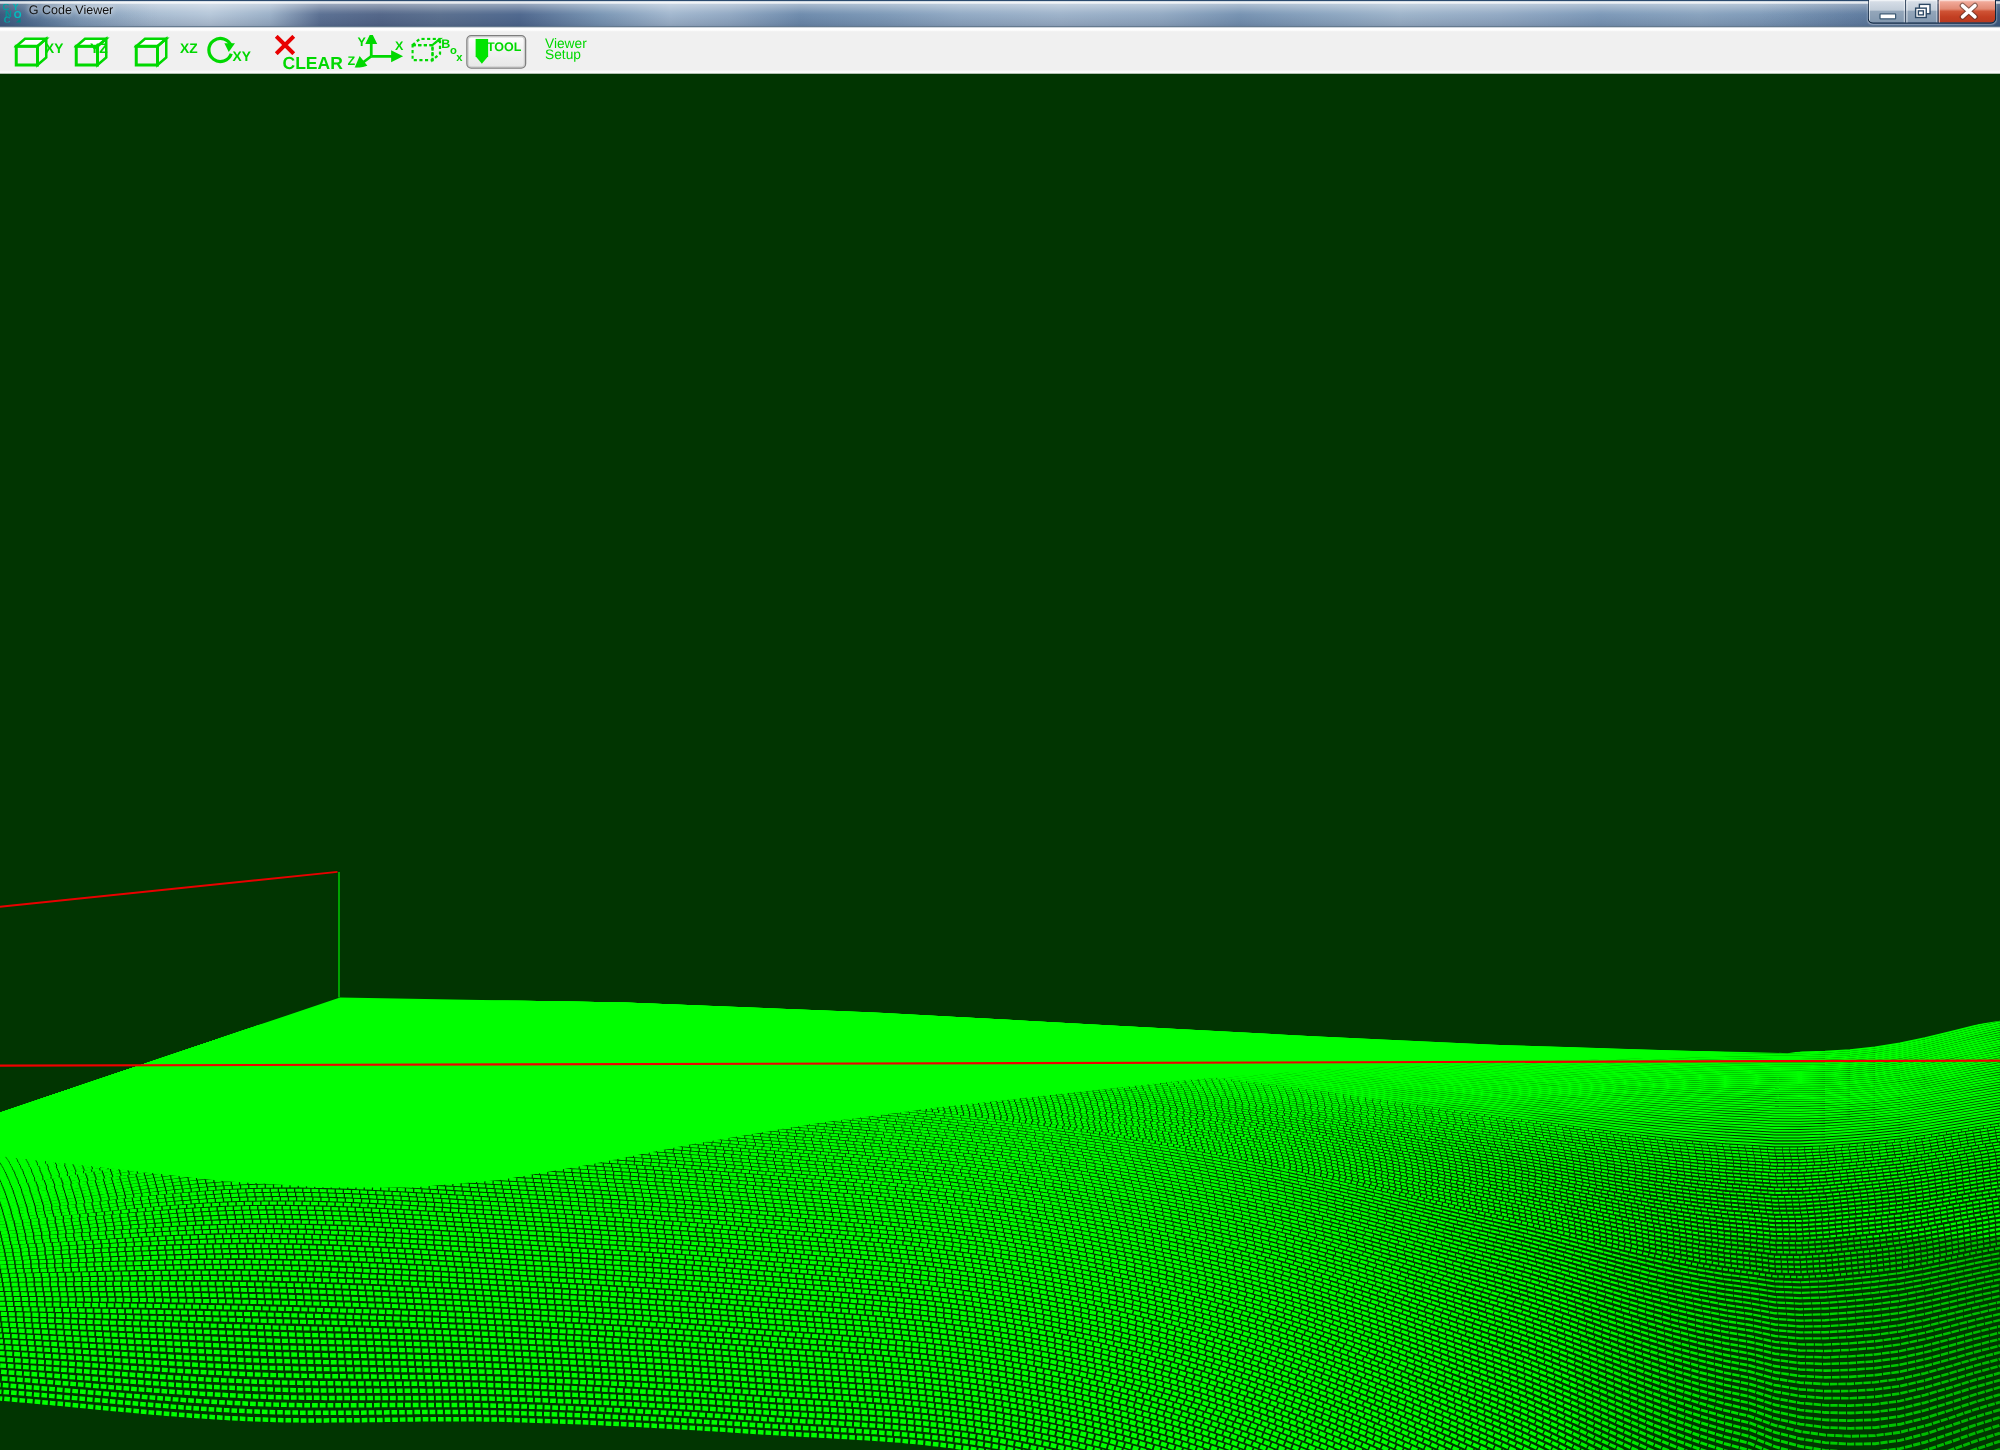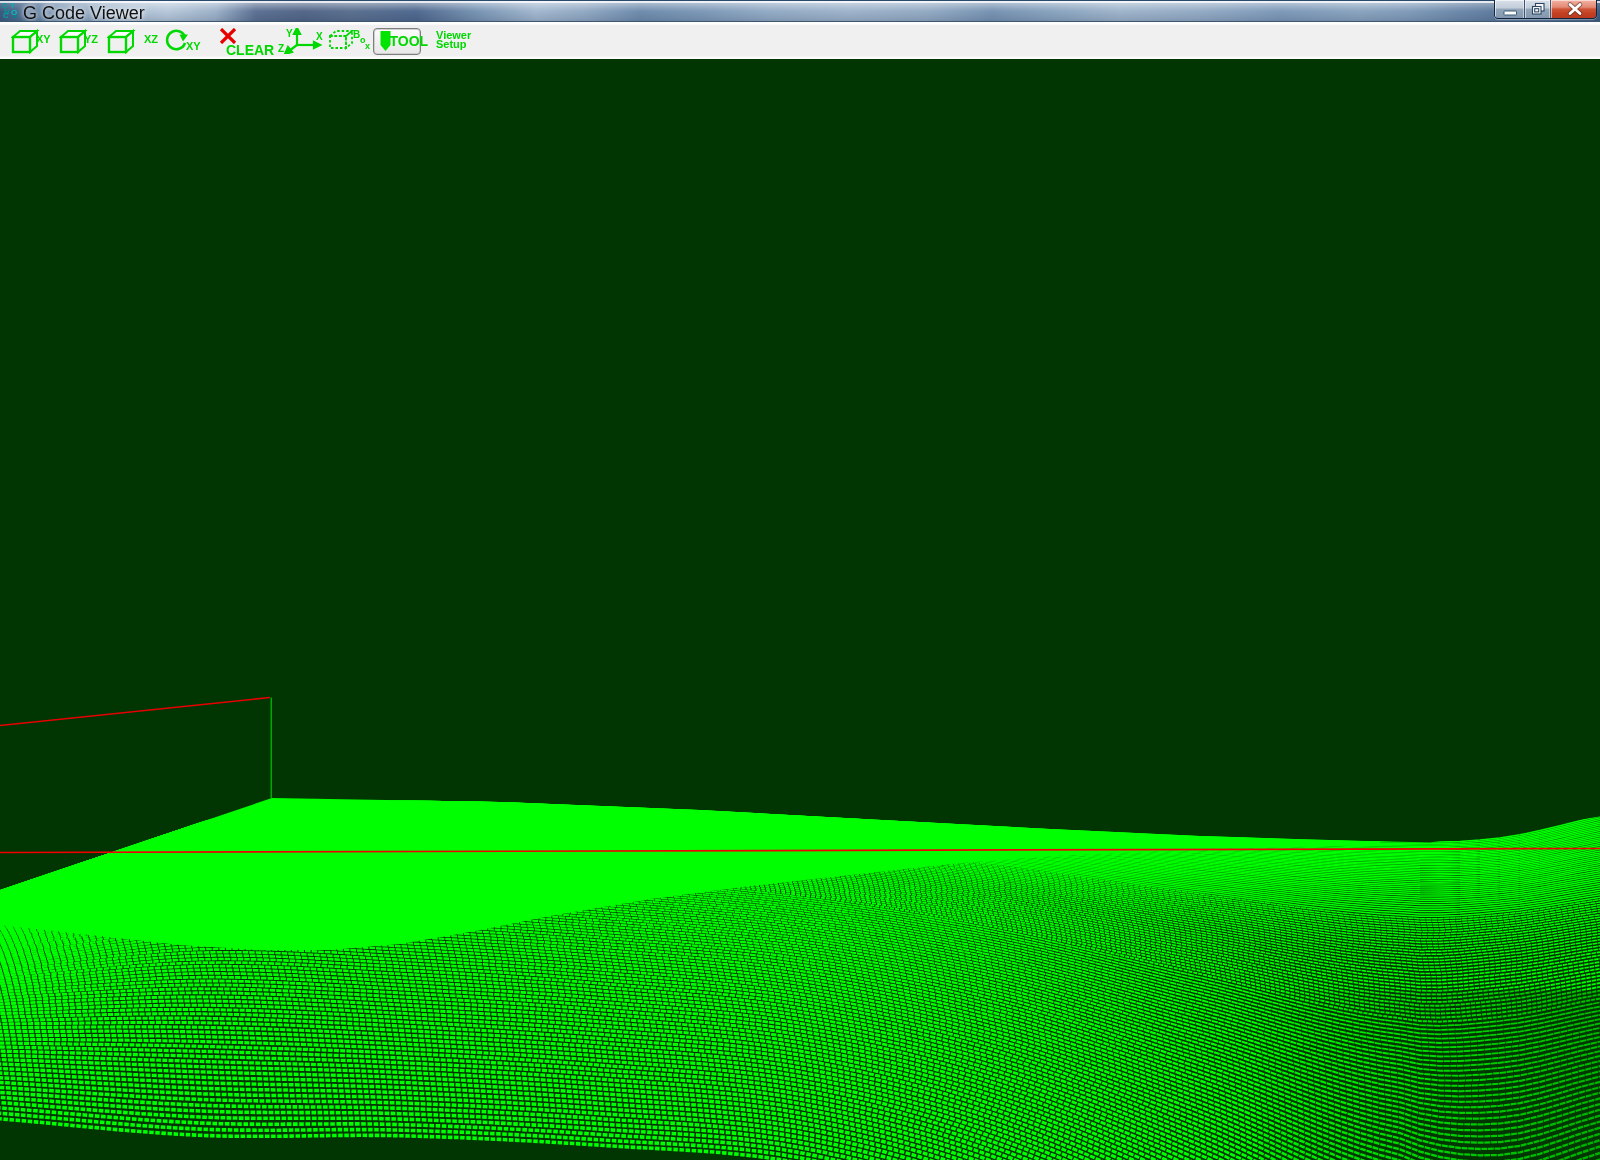--- a/index.html
+++ b/index.html
@@ -10,34 +10,34 @@
       #5d7294 16%, #55688a 19%, #5c7190 22%, #516a90 26%,
       #7b97b5 30%, #a3b8cf 33.5%, #93aac4 36.5%, #708dae 40%,
       #7e9ab8 44%, #93abc5 48%, #9fb4cb 53%, #94abc4 58%,
       #7894b3 62%, #8ba5c0 66%, #9fb5cb 70%, #94abc5 75%,
       #7e9ab9 80%, #8aa4bf 85%, #7c98b7 89.5%, #6a87ab 94%, #5d7ea4 100%);
 }
 #titlebar::before { content:""; position:absolute; left:0; top:0; width:100%; height:1px; background:#2a4a6e; }
 #titlebar::after { content:""; position:absolute; left:0; top:1px; width:100%; height:1.6px; background:rgba(255,255,255,.75); }
 #tbshade { position:absolute; left:0; top:0; width:1600px; height:21px;
   background:linear-gradient(90deg, rgba(30,55,90,.5) 0, rgba(30,55,90,.08) 4%, rgba(255,255,255,0) 8%, rgba(255,255,255,0) 88%, rgba(30,55,90,.25) 97%, rgba(30,55,90,.5) 100%); }
-#titletext { position:absolute; left:23px; top:3px; font-size:18px; color:#101010;
+#titletext { position:absolute; left:23px; top:3px; font-size:10px; color:#101010;
   text-shadow:0 0 4px rgba(255,255,255,.9), 0 0 7px rgba(255,255,255,.8); }
 #appicon { position:absolute; left:2px; top:1px; }
 #tbline { position:absolute; left:0; top:21px; width:1600px; height:1.4px; background:#3e5872; }
 #toolbar { position:absolute; left:0; top:22.4px; width:1600px; height:37.6px;
   background:linear-gradient(180deg,#ffffff 0,#ffffff 2px,#f0f0f0 3.4px,#f0f0f0 34px,#fafafa 35.2px,#ffffff 37.6px); }
 #icons { position:absolute; left:0; top:0; width:1429px; height:60px; }
 .ic { position:absolute; }
 .tlb { position:absolute; font-size:11px; font-weight:bold; color:#00d800; letter-spacing:0px; }
 #toolbtn { position:absolute; left:373px; top:28px; width:48px; height:26.5px; border:1.6px solid #7e7e7e;
   border-radius:4px; background:linear-gradient(180deg,#fdfdfd 0,#f2f2f2 45%,#e7e7e7 100%);
   box-shadow:inset 0 0 0 1px #cfcfcf; }
-#toolbtn span { position:absolute; left:15.5px; top:3.5px; font-size:14px; font-weight:bold; color:#00d800; }
-#vsetup { position:absolute; left:436px; top:30.5px; font-size:11px; font-weight:bold; color:#00d800; line-height:9.5px; }
+#toolbtn span { position:absolute; left:15.5px; top:3.5px; font-size:10px; font-weight:bold; color:#00d800; }
+#vsetup { position:absolute; left:436px; top:30.5px; font-size:11px; font-weight:normal; color:#00d800; line-height:9.5px; }
 #caps { position:absolute; left:1494px; top:0; width:103px; height:18.6px; border:1px solid #10253c;
   border-top:none; border-radius:0 0 4.5px 4.5px; overflow:hidden; display:flex;
   box-shadow:0 1px 1px rgba(255,255,255,.35); }
 .cb { height:100%; position:relative; }
 #cb-min { width:30px; background:linear-gradient(180deg,#d9e0e9 0,#c2cdd9 45%,#93a6ba 50%,#8398af 100%);
   border-right:1px solid #41536a; box-shadow:inset -1px 0 0 rgba(255,255,255,.45), inset 1px 1px 0 rgba(255,255,255,.6); }
 #cb-max { width:26px; background:linear-gradient(180deg,#d9e0e9 0,#c2cdd9 45%,#93a6ba 50%,#8398af 100%);
   border-right:1px solid #41536a; box-shadow:inset -1px 0 0 rgba(255,255,255,.45), inset 1px 1px 0 rgba(255,255,255,.55); }
 #cb-close { width:48px; background:linear-gradient(180deg,#f5b1a2 0,#e28a74 40%,#cf5335 50%,#c33f22 75%,#b83a20 100%);
   box-shadow:inset 1px 1px 0 rgba(255,255,255,.55), inset -1px 0 0 rgba(255,255,255,.3); }
@@ -79,21 +79,21 @@
 <polygon points="2,8 9,2 26,2 19,8" fill="#ffffff" stroke="#00d800" stroke-width="2"></polygon>
 <polygon points="19,8 26,2 26,17 19,23" fill="none" stroke="#00d800" stroke-width="2"></polygon>
 <rect x="2" y="8" width="17" height="15" fill="none" stroke="#00d800" stroke-width="2.4"></rect>
 </svg>
     <div class="tlb" style="left:36px;top:33px">XY</div>
 <svg class="ic" style="left:59px;top:29px" width="42" height="26" viewBox="0 0 42 26">
 <polygon points="2,8 9,2 26,2 19,8" fill="#ffffff" stroke="#00d800" stroke-width="2"></polygon>
 <polygon points="19,8 26,2 26,17 19,23" fill="none" stroke="#00d800" stroke-width="2"></polygon>
 <rect x="2" y="8" width="17" height="15" fill="none" stroke="#00d800" stroke-width="2.4"></rect>
 </svg>
-    <div class="tlb" style="left:84px;top:33px">YZ</div>
+    <div class="tlb" style="left:72px;top:33px">YZ</div>
 <svg class="ic" style="left:107px;top:29px" width="42" height="26" viewBox="0 0 42 26">
 <polygon points="2,8 9,2 26,2 19,8" fill="#ffffff" stroke="#00d800" stroke-width="2"></polygon>
 <polygon points="19,8 26,2 26,17 19,23" fill="none" stroke="#00d800" stroke-width="2"></polygon>
 <rect x="2" y="8" width="17" height="15" fill="none" stroke="#00d800" stroke-width="2.4"></rect>
 </svg>
     <div class="tlb" style="left:144px;top:33px">XZ</div>
 <svg class="ic" style="left:164px;top:28px" width="24" height="24" viewBox="0 0 24 24">
 <path d="M21 9 A9.2 9.2 0 1 0 21 15" fill="none" stroke="#00d800" stroke-width="2.6"></path>
 <polygon points="15.5,6.5 24,6.5 19,13.5" fill="#00d800"></polygon>
 </svg>

